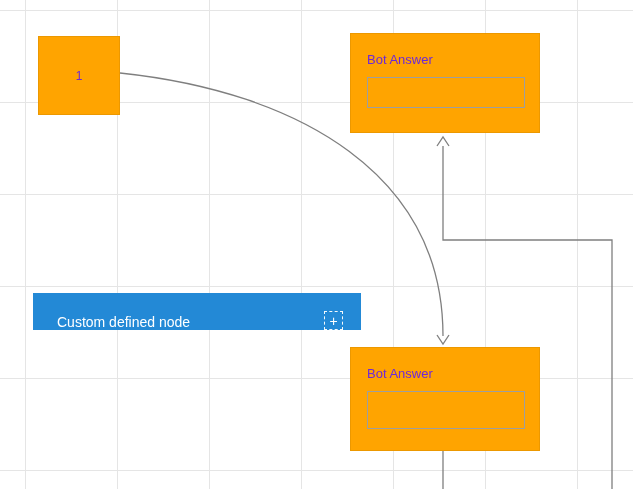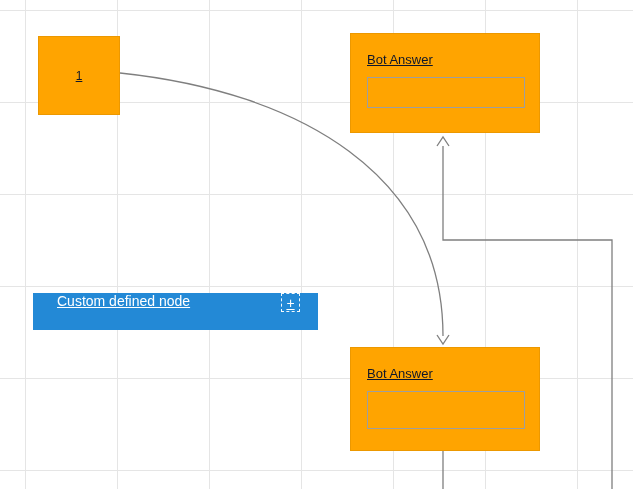--- a/index.html
+++ b/index.html
@@ -30,22 +30,21 @@
   .connector-layer g {
     pointer-events: stroke;
   }
   .node {
     position: absolute;
     box-sizing: border-box;
   }
   .node-orange {
     background: #ffa400;
     border: 1px solid #ec9800;
-    color: #0f172a;
-    text-decoration: underline;
+    color: #6d28d9;
   }
   .node-square {
     left: 38px;
     top: 36px;
     width: 82px;
     height: 79px;
     display: flex;
     align-items: center;
     justify-content: center;
     font-size: 12px;
@@ -73,28 +72,27 @@
     box-sizing: border-box;
     width: 158px;
     border: 1px solid #9e9e9e;
     background: #ffa400;
   }
   .bot-answer-top .bot-answer-box { height: 31px; }
   .bot-answer-bottom .bot-answer-box { height: 38px; }
   .node-blue {
     left: 33px;
     top: 293px;
-    width: 285px;
+    width: 328px;
     height: 37px;
     background: #2389d6;
     color: #ffffff;
     display: flex;
-    align-items: flex-start;
+    align-items: flex-end;
     font-size: 14px;
-    text-decoration: underline;
   }
   .node-blue .blue-label {
     margin-left: 24px;
     flex: 1;
   }
   .plus-icon {
     box-sizing: border-box;
     width: 19px;
     height: 19px;
     margin-right: 18px;

